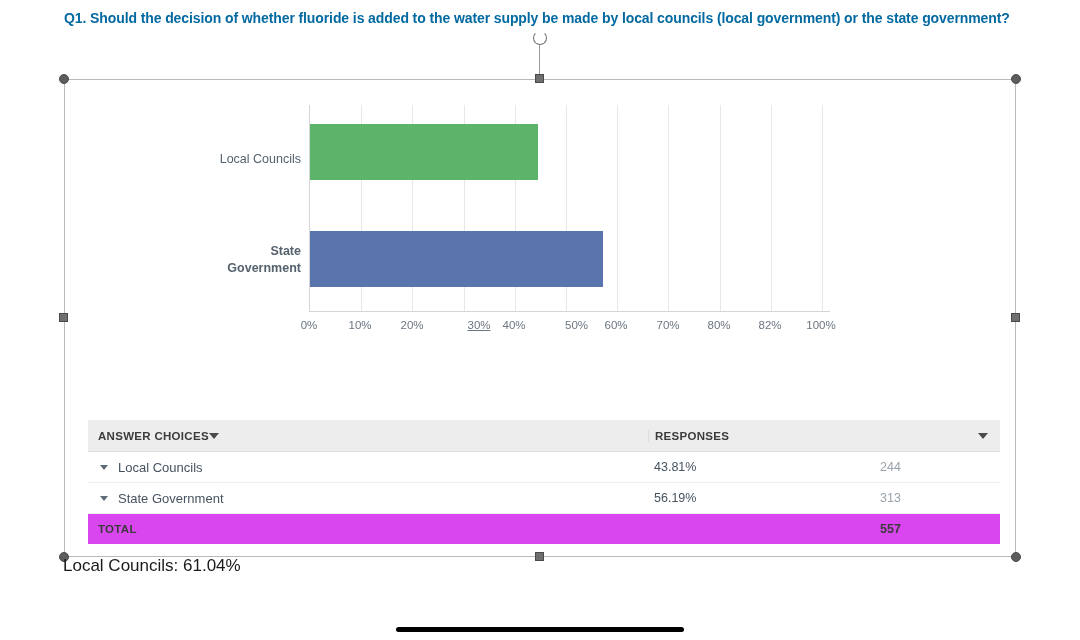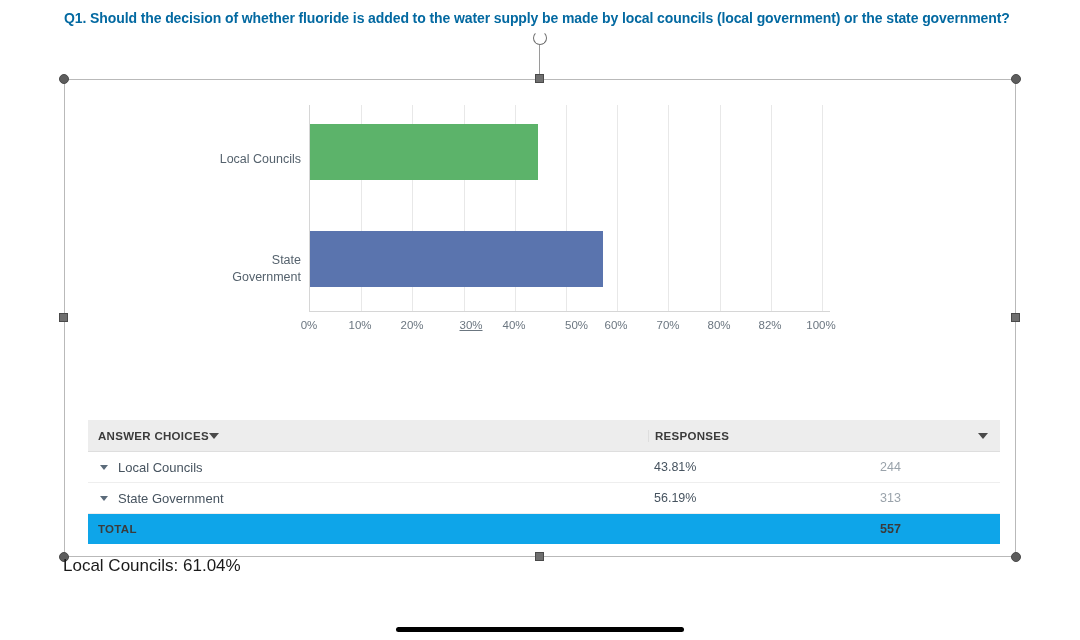--- a/index.html
+++ b/index.html
@@ -208,21 +208,21 @@
     box-sizing: border-box;
   }
   .td-count {
     flex: 1;
     padding-right: 12px;
     box-sizing: border-box;
     color: #9aa3ab;
     font-size: 12.5px;
   }
   .trow.total {
-    background: #0ea5e9;
+    background: #d946ef;
     border-bottom: none;
     height: 30px;
   }
   .trow.total .td-choice {
     font-weight: bold;
     font-size: 11.5px;
     letter-spacing: 0.3px;
     color: #3b3b3b;
     padding-left: 10px;
   }
@@ -264,21 +264,21 @@
 <div class="handle" style="left:535px; top:74px;"></div>
 <div class="handle round" style="left:1011px; top:74px;"></div>
 <div class="handle" style="left:59px; top:313px;"></div>
 <div class="handle" style="left:1011px; top:313px;"></div>
 <div class="handle round" style="left:59px; top:552px;"></div>
 <div class="handle" style="left:535px; top:552px;"></div>
 <div class="handle round" style="left:1011px; top:552px;"></div>
 
 <div class="chart-wrap">
   <div class="cat-label" style="top:46px;">Local Councils</div>
-  <div class="cat-label" style="top:147px;">
+  <div class="cat-label" style="top:138px;font-weight:bold;">
     <span>State<br>Government</span>
   </div>
 
   <div class="plot">
     <div class="gridline" style="left:51px;"></div>
     <div class="gridline" style="left:102px;"></div>
     <div class="gridline" style="left:154px;"></div>
     <div class="gridline" style="left:205px;"></div>
     <div class="gridline" style="left:256px;"></div>
     <div class="gridline" style="left:307px;"></div>
@@ -291,21 +291,21 @@
       <div class="bar" id="bar0" style="width: 228.25px; background: rgb(92, 179, 106);"></div>
     </div>
     <div class="bar-row" style="top:126px;">
       <div class="bar" id="bar1" style="width: 292.75px; background: rgb(90, 116, 174);"></div>
     </div>
   </div>
 
   <div class="xtick" style="left:114px;">0%</div>
   <div class="xtick" style="left:165px;">10%</div>
   <div class="xtick" style="left:217px;">20%</div>
-  <div class="xtick" style="left:276px;text-decoration:underline;">30%</div>
+  <div class="xtick" style="left:284px;text-decoration:underline;">30%</div>
   <div class="xtick" style="left:319px;">40%</div>
   <div class="xtick" style="left:370px;padding-left:23px;">50%</div>
   <div class="xtick" style="left:421px;">60%</div>
   <div class="xtick" style="left:473px;">70%</div>
   <div class="xtick" style="left:524px;">80%</div>
   <div class="xtick" style="left:575px;">82%</div>
   <div class="xtick" style="left:626px;">100%</div>
 </div>
 
 <div class="table">

